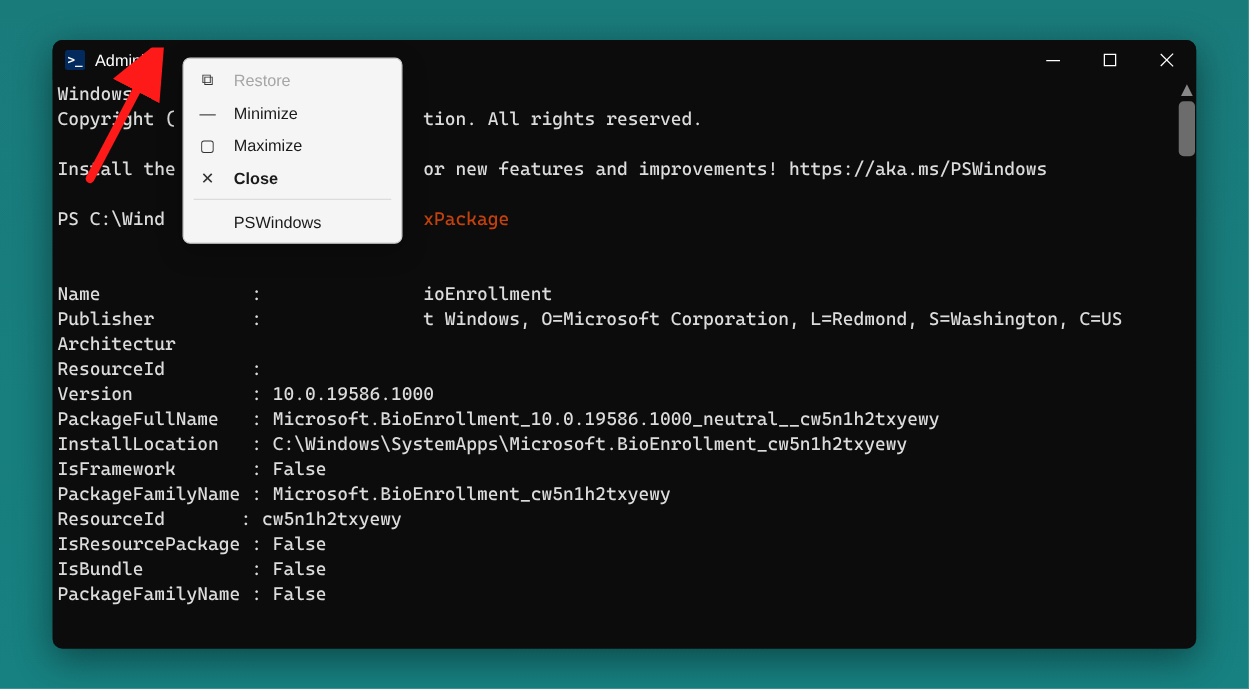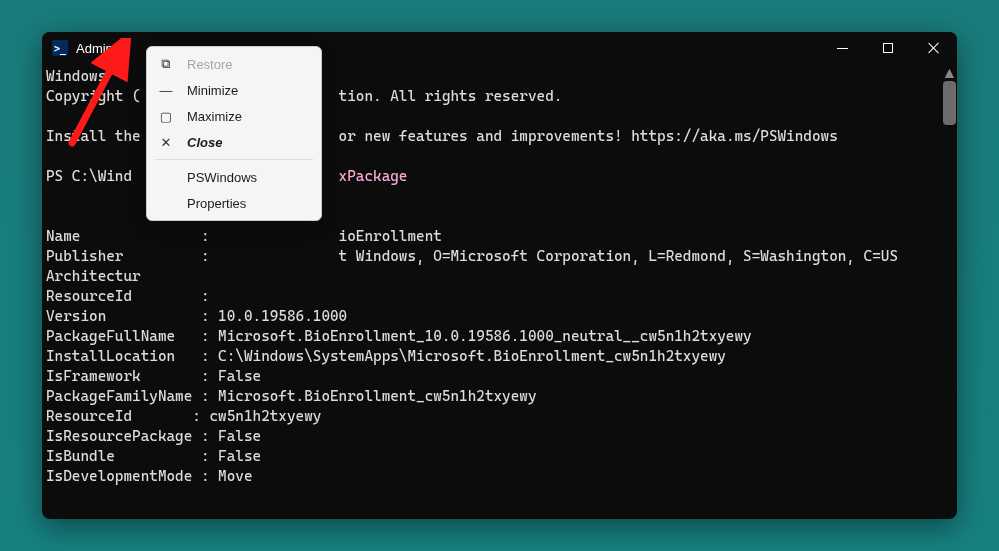--- a/index.html
+++ b/index.html
@@ -73,21 +73,21 @@
       flex: 1;
       padding: 2px 4px 2px 4px;
       font-family: Consolas, "Cascadia Mono", monospace;
       font-size: 14.7px;
       line-height: 20px;
       color: #dcdcdc;
       white-space: pre;
       position: relative;
       overflow: hidden;
     }
-    .terminal .yellow { color: #f9a8d4; }
+    .terminal .yellow { color: #c2410c; }
 
     .scrollbar {
       position: absolute;
       right: 0; top: 32px;
       width: 15px; height: calc(100% - 32px);
       background: rgba(0,0,0,0.0);
     }
     .scrollbar .track-btn {
       width: 15px; height: 17px;
       display:flex; align-items:center; justify-content:center;
@@ -122,21 +122,21 @@
     }
     .context-menu .item .ico {
       width: 22px; height: 26px;
       display: flex; align-items: center; justify-content: center;
       font-size: 13px;
       color: #333;
     }
     .context-menu .item .lbl { flex: 1; margin-left: 10px; }
     .context-menu .item .chev { color: #666; font-size: 11px; }
     .context-menu .item.disabled { color: #a6a6a6; }
-    .context-menu .item.bold .lbl { font-weight: 600; font-style: italic; }
+    .context-menu .item.bold .lbl { font-weight: 600; }
     .context-menu hr {
       border: none; border-top: 1px solid #dcdcdc;
       margin: 4px 8px;
     }
 
     .arrow {
       position: absolute;
       left: 62px; top: 38px;
       width: 86px; height: 110px;
       z-index: 20;
@@ -176,21 +176,21 @@
 <span>Architectur</span>
 <span>ResourceId        :</span>
 <span>Version           : 10.0.19586.1000</span>
 <span>PackageFullName   : Microsoft.BioEnrollment_10.0.19586.1000_neutral__cw5n1h2txyewy</span>
 <span>InstallLocation   : C:\Windows\SystemApps\Microsoft.BioEnrollment_cw5n1h2txyewy</span>
 <span>IsFramework       : False</span>
 <span>PackageFamilyName : Microsoft.BioEnrollment_cw5n1h2txyewy</span>
 <span>ResourceId       : cw5n1h2txyewy</span>
 <span>IsResourcePackage : False</span>
 <span>IsBundle          : False</span>
-<span>IsDevelopmentMode : Move</span></div>
+<span>PackageFamilyName : False</span></div>
 
   <div class="scrollbar">
     <div class="track-btn">▲</div>
     <div class="thumb"></div>
   </div>
 </div>
 
 <div class="context-menu">
   <div class="item disabled">
     <span class="ico">⧉</span>
@@ -205,24 +205,20 @@
     <span class="lbl">Maximize</span>
   </div>
   <div class="item bold">
     <span class="ico">✕</span>
     <span class="lbl">Close</span>
   </div>
   <hr>
   <div class="item">
     <span class="ico"></span>
     <span class="lbl">PSWindows</span>
-  </div>
-  <div class="item">
-    <span class="ico"></span>
-    <span class="lbl">Properties</span>
   </div>
 </div>
 
 <svg class="arrow" viewBox="0 0 86 110">
   <defs>
     <marker id="ah" markerWidth="8" markerHeight="8" refX="4" refY="3" orient="auto">
       <path d="M0,0 L7,3 L0,6 Z" fill="#ff1a1a"></path>
     </marker>
   </defs>
   <line x1="10" y1="105" x2="60" y2="10" stroke="#ff1a1a" stroke-width="7" stroke-linecap="round" marker-end="url(#ah)"></line>

